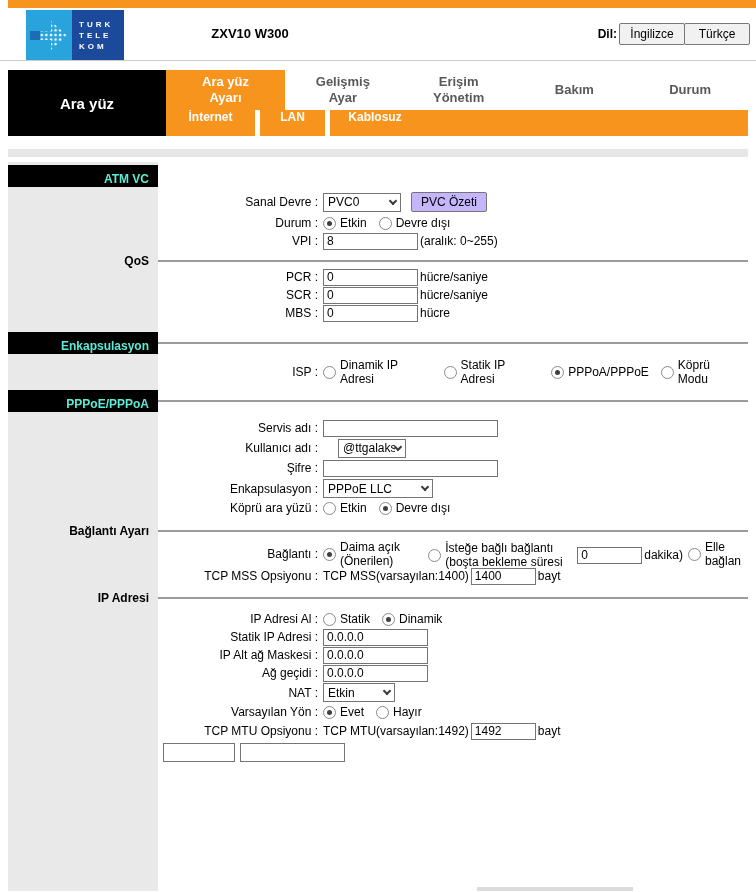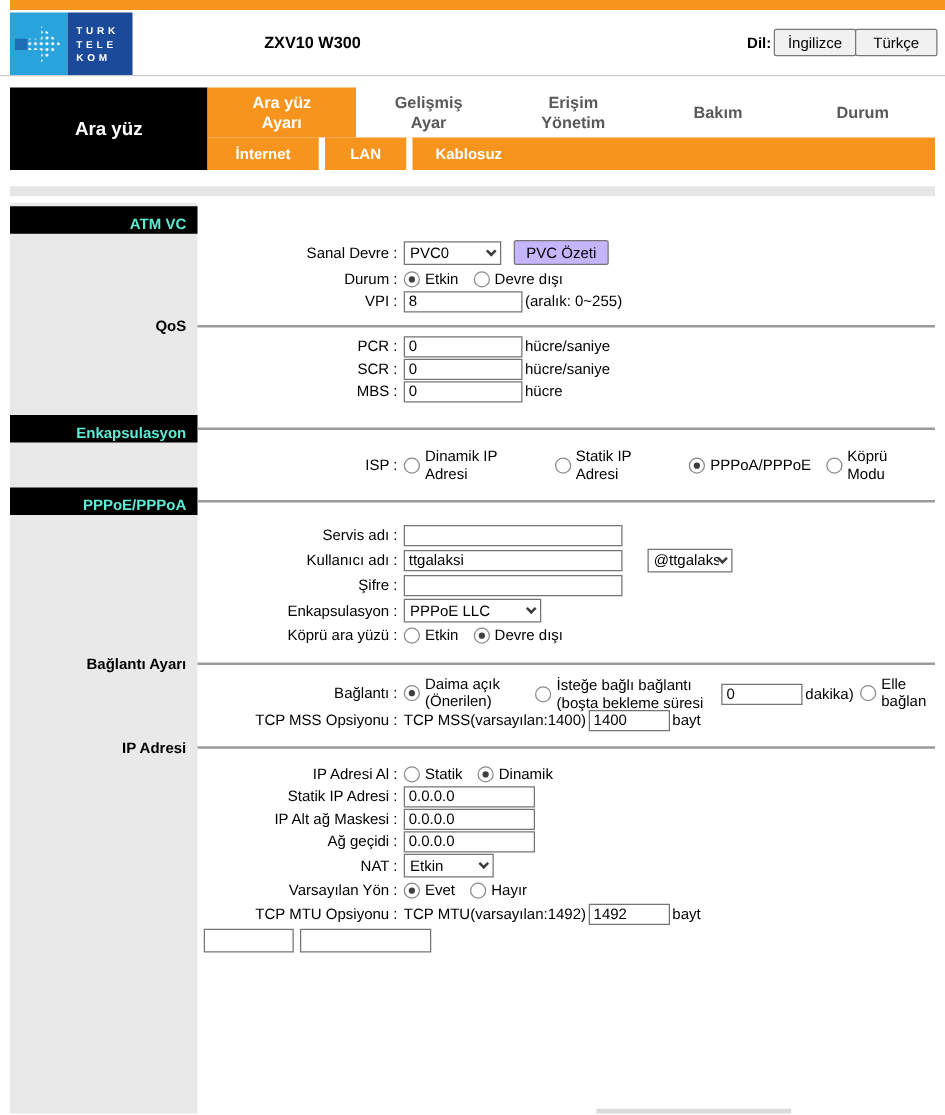--- a/index.html
+++ b/index.html
@@ -10,21 +10,21 @@
   *{box-sizing:border-box;}
   html,body{margin:0;padding:0;}
   body{
     width:756px;height:892px;position:relative;overflow:hidden;
     background:#fff;font-family:"Liberation Sans",sans-serif;color:#000;
   }
   
   .topbar{height:8px;background:var(--orange);margin-left:8px;}
   
   .header{height:53px;position:relative;border-bottom:1px solid #ccc;margin:0;}
-  .logo{position:absolute;left:8px;top:2px;display:flex;}
+  .logo{position:absolute;left:26px;top:2px;display:flex;}
   .logo-light{width:46px;height:50px;background:#29A3DC;}
   .logo-dark{
     width:52px;height:50px;background:#1B4A9B;color:#fff;
     font-size:8px;font-weight:bold;letter-spacing:3px;line-height:11px;
     display:flex;flex-direction:column;justify-content:center;padding-left:7px;
   }
   .model{position:absolute;left:180px;top:0;width:140px;height:52px;line-height:52px;
     text-align:center;font-size:13px;font-weight:bold;}
   .lang{position:absolute;right:6px;top:15px;display:flex;align-items:center;}
   .lang-label{font-size:12px;font-weight:bold;margin-right:2px;}
@@ -36,21 +36,21 @@
   
   .nav{margin:9px 0 0 8px;width:740px;height:66px;display:flex;}
   .nav-home{width:158px;background:#000;color:#fff;font-weight:bold;font-size:15px;
     display:flex;align-items:center;justify-content:center;}
   .nav-right{flex:1;display:flex;flex-direction:column;}
   .tabs{height:40px;display:flex;}
   .tab{display:flex;flex-direction:column;align-items:center;justify-content:center;
     text-align:center;font-size:13px;font-weight:bold;line-height:16px;cursor:pointer;}
   .tab-active{width:119px;background:var(--orange);color:#fff;}
   .tab-idle{flex:1;color:#58595B;background:#fff;}
-  .subbar{height:26px;background:var(--orange);display:flex;align-items:center;
+  .subbar{height:26px;background:var(--orange);display:flex;align-items:flex-start;
     color:#fff;font-weight:bold;font-size:12px;}
   .subtab{text-align:center;cursor:pointer;}
   .st-0{width:89px;} .st-1{width:65px;} .st-2{width:90px;}
   .subsep{width:5px;height:26px;background:#fff;}
   
   .grayband{margin:13px 8px 0;height:8px;background:#E6E6E6;}
   
   .content{position:relative;margin:5px 8px 0;height:729px;overflow:hidden;}
   .leftcol{position:absolute;left:0;top:0;width:150px;height:100%;background:#E9E9E9;}
   .shead{position:relative;display:flex;align-items:center;}
@@ -261,21 +261,20 @@
     <div class="rule"></div>
   </div>
 
   <div class="frow h20 mt3">
     <span class="flabel">Servis adı :</span>
     <input class="ti w175" value="" style="">
   </div>
 
   <div class="frow h20">
     <span class="flabel">Kullanıcı adı :</span>
-    <input class="ti w175" value="ttgalaksi" style="">
     <span class="sel sw68">
       <span class="stext">@ttgalaks</span>
       <span class="chev"></span>
     </span>
   </div>
 
   <div class="frow h20">
     <span class="flabel">Şifre :</span>
     <input class="ti w175" type="password" value="" style="">
   </div>

